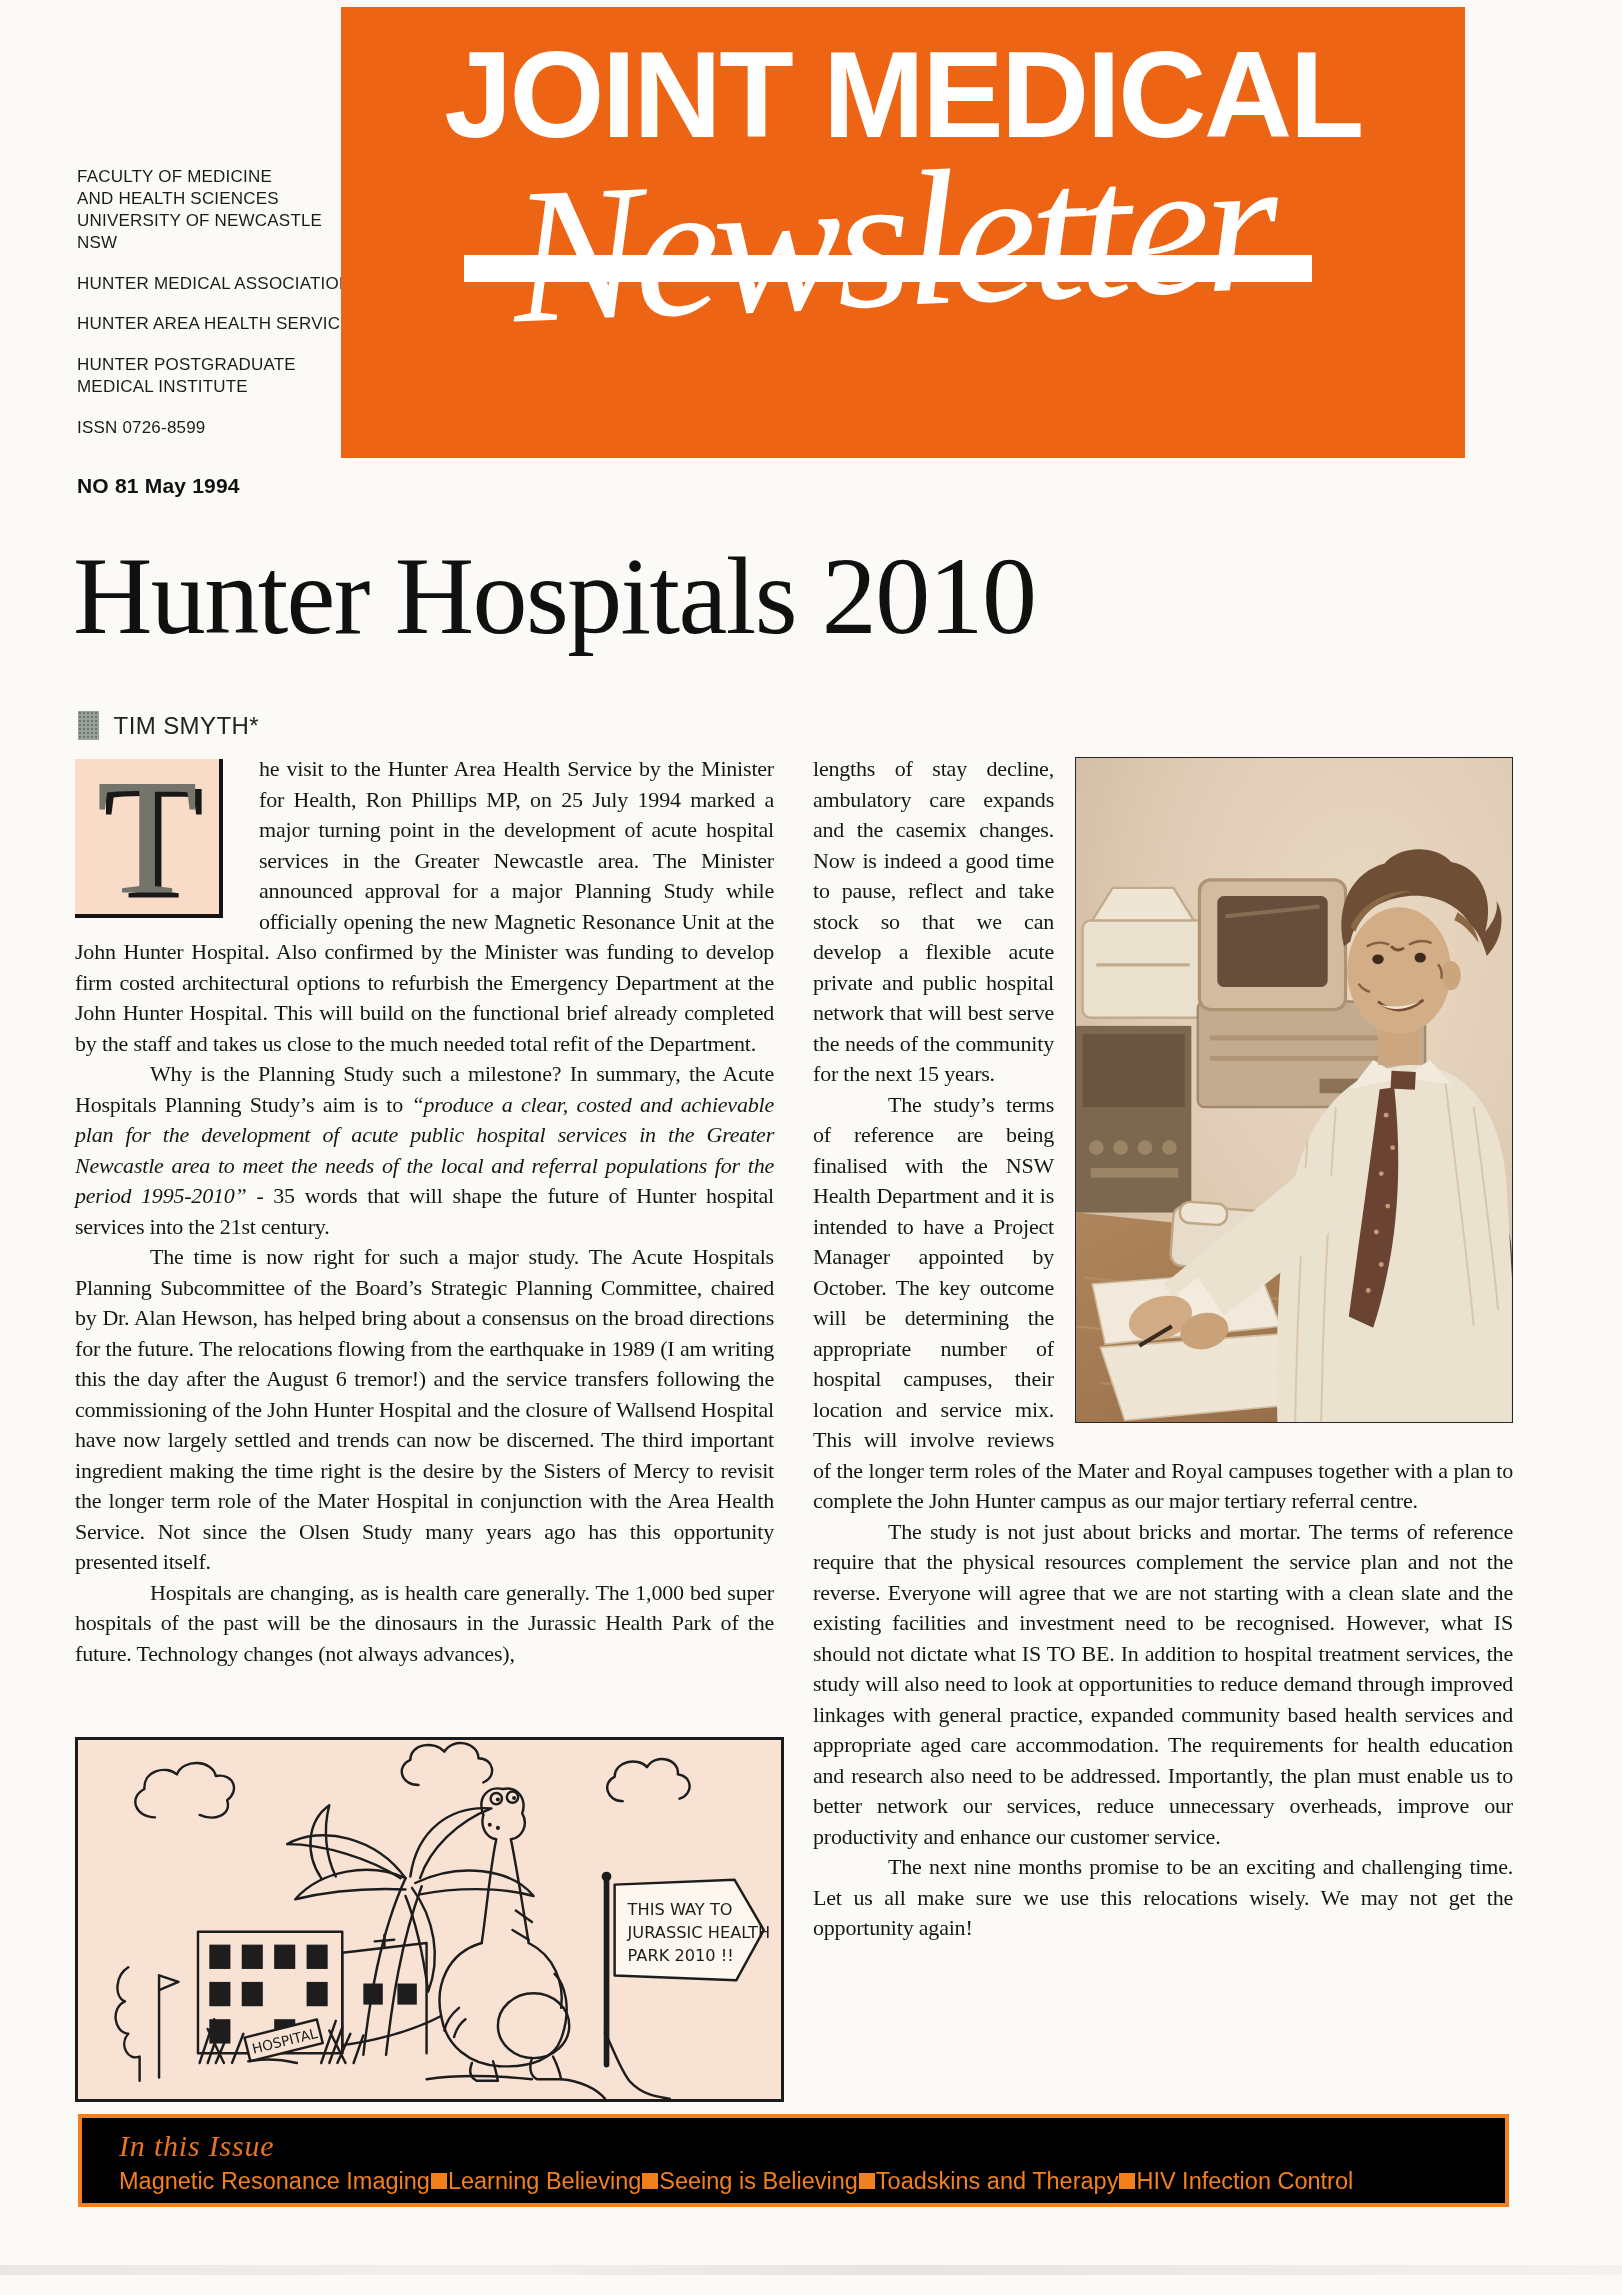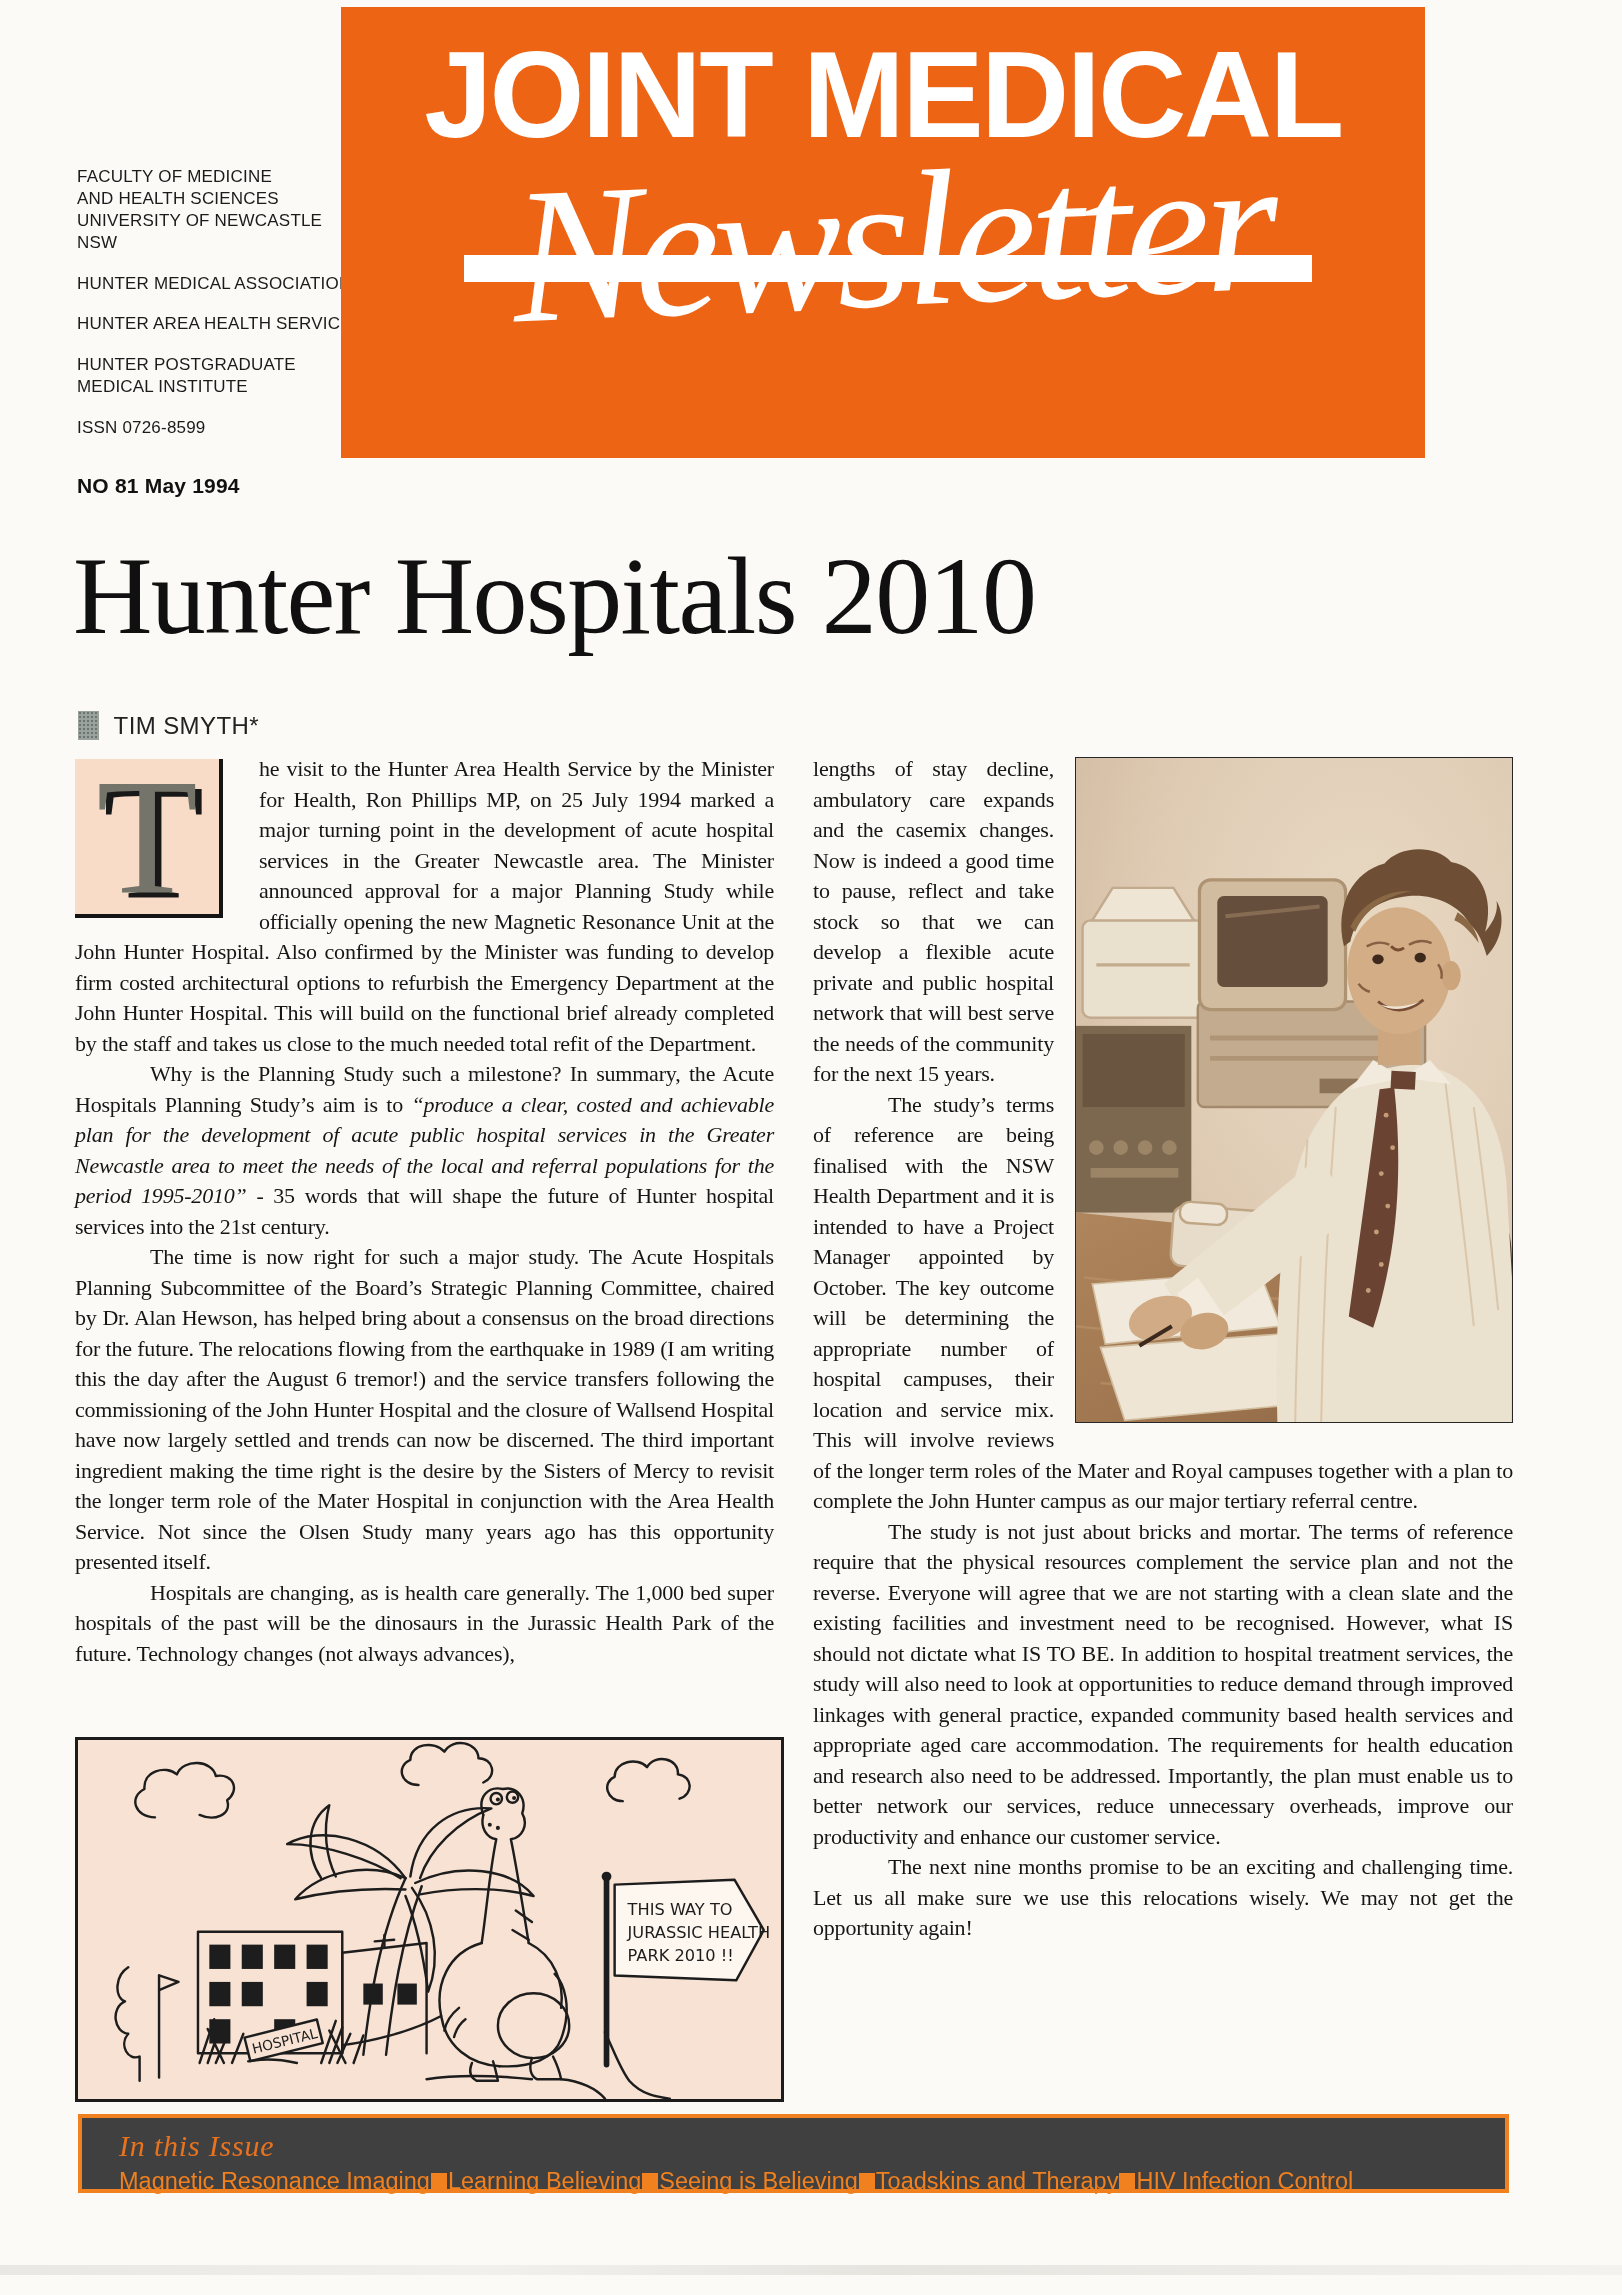--- a/index.html
+++ b/index.html
@@ -6,21 +6,21 @@
   .page{position:relative;width:1622px;height:2295px;background:#fbfaf7;overflow:hidden;
         font-family:"Liberation Serif",serif;color:#151515;}
 
   
   .masthead-left{position:absolute;left:77px;top:166px;width:276px;
     font-family:"Liberation Sans",sans-serif;font-size:17px;line-height:22px;color:#1b1b1b;letter-spacing:0.2px;}
   .m-block{margin:0 0 18.7px 0;}
   .issue-no{margin-top:36px;font-weight:bold;font-size:21px;letter-spacing:0.2px;color:#111;}
 
   
-  .banner{position:absolute;left:341px;top:6.5px;width:1084px;height:451px;background:#ed6414;}
+  .banner{position:absolute;left:341px;top:6.5px;width:1084px;height:451px;background:#ed6414;padding-left:40px;}
   .banner-title{position:absolute;left:0;right:0;top:27.6px;text-align:center;
     font-family:"Liberation Sans",sans-serif;font-weight:700;font-size:122px;line-height:122px;
     letter-spacing:-2.4px;color:#ffffff;}
   .banner-bar{position:absolute;left:123px;top:248px;width:848px;height:27px;background:#ffffff;}
   .banner-script{position:absolute;left:24px;top:136px;width:1054px;text-align:center;
     font-family:"Liberation Serif",serif;font-style:italic;font-size:193px;line-height:195px;
     color:#ffffff;letter-spacing:-6.5px;transform:rotate(-2.5deg);}
 
   
   .article-title{position:absolute;left:73px;top:501px;font-size:110px;line-height:1.08;
@@ -52,22 +52,22 @@
 
   
   .credit{margin-top:32px;text-align:right;font-family:"Liberation Sans",sans-serif;
     font-size:21px;line-height:27.6px;color:#222;letter-spacing:0.2px;}
 
   
   .cartoon-box{position:absolute;left:75px;top:1737px;width:709px;height:365px;
     border:3.2px solid #1c1c1c;background:#f8e2d3;box-sizing:border-box;}
 
   
-  .issue-box{position:absolute;left:78px;top:2114px;width:1431px;height:79px;
-    border:4px solid #f08020;box-sizing:border-box;background:#404040;padding:9.7px 0 0 37px;}
+  .issue-box{position:absolute;left:78px;top:2114px;width:1431px;height:93px;
+    border:4px solid #f08020;box-sizing:border-box;background:#000000;padding:9.7px 0 0 37px;}
   .issue-heading{font-family:"Liberation Serif",serif;font-style:italic;font-size:30px;
     line-height:1.2;color:#e8731f;letter-spacing:0.8px;}
   .issue-items{margin-top:4px;display:flex;align-items:center;gap:1px;
     font-family:"Liberation Sans",sans-serif;font-size:23.5px;color:#f1801f;white-space:nowrap;}
   .issue-bullet{display:inline-block;width:16px;height:16px;background:#f1801f;flex:0 0 auto;}
 
   
   .scan-bottom{position:absolute;left:0;top:2265px;width:1622px;height:9.7px;opacity:.5;
     background:linear-gradient(90deg,#d8d5cf,#e9e6e0 30%,#d2cfc8 55%,#eceae4);}
 </style>

